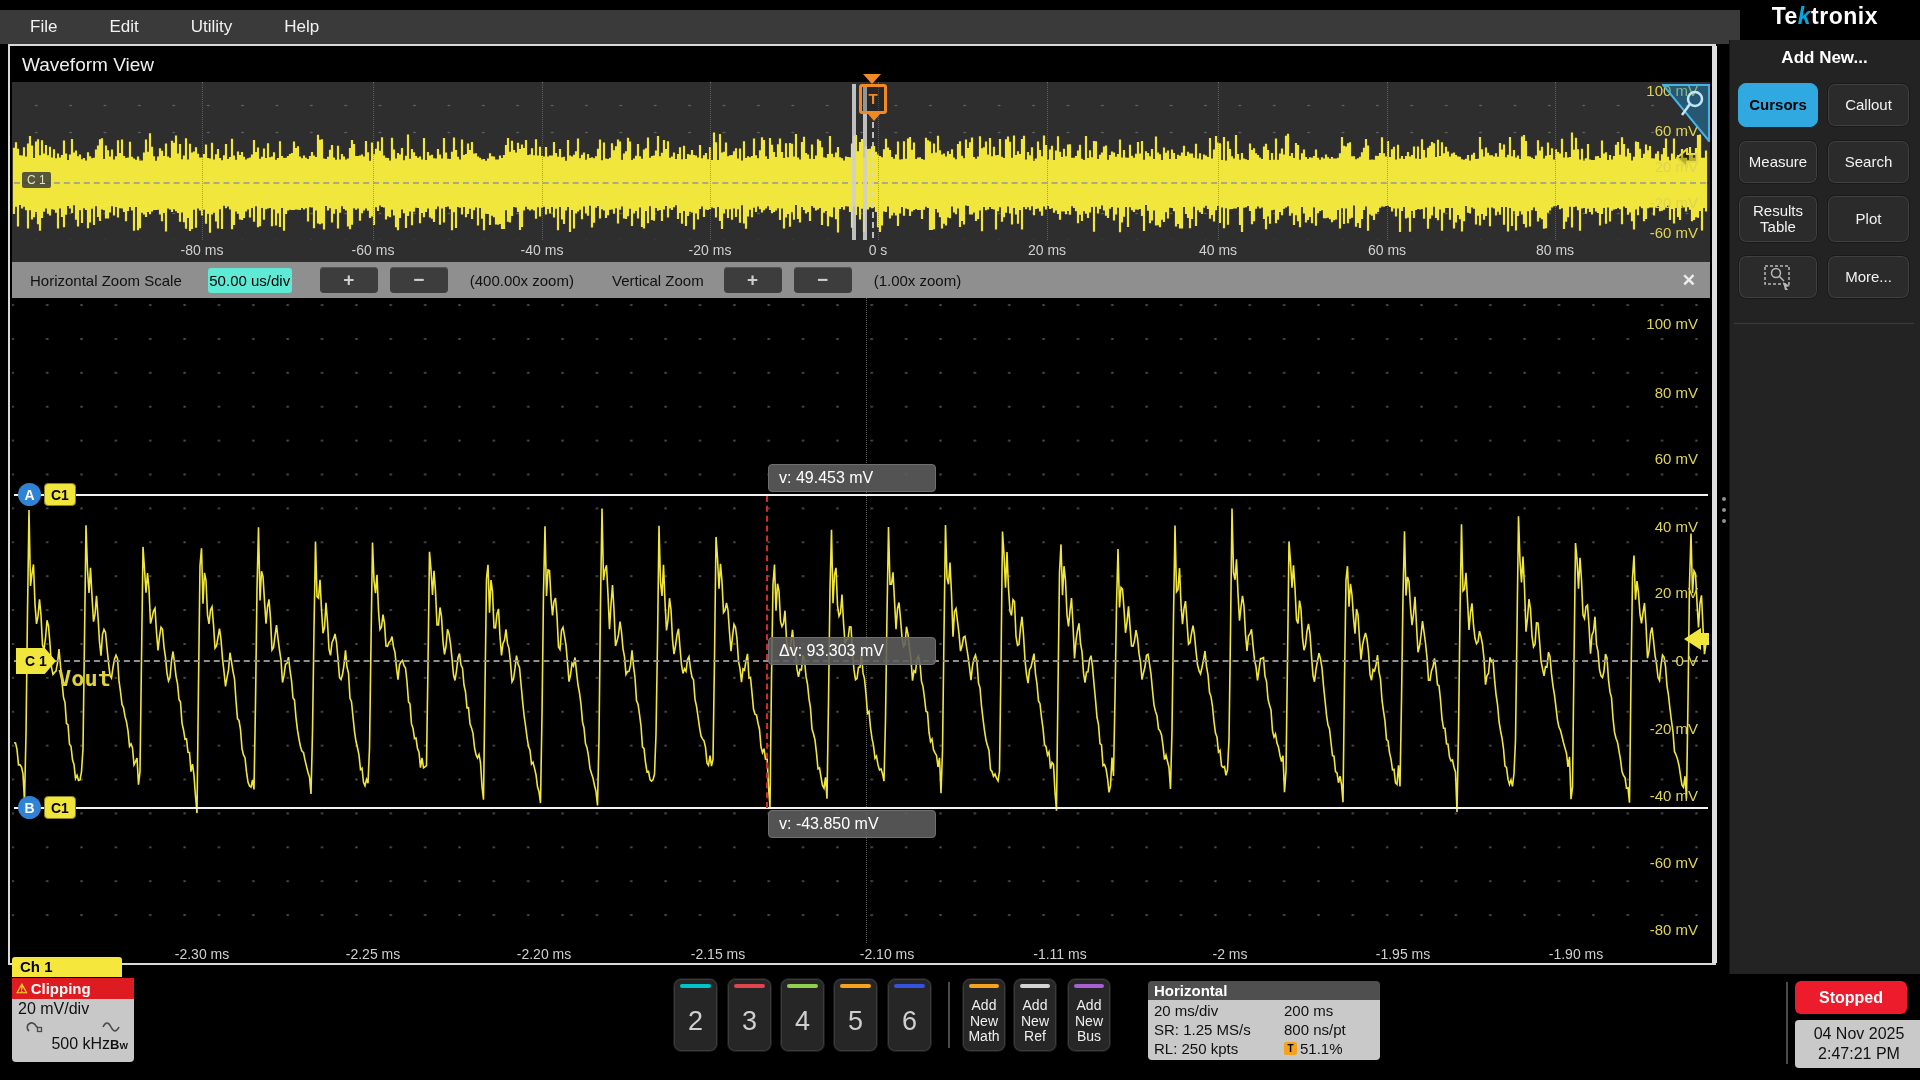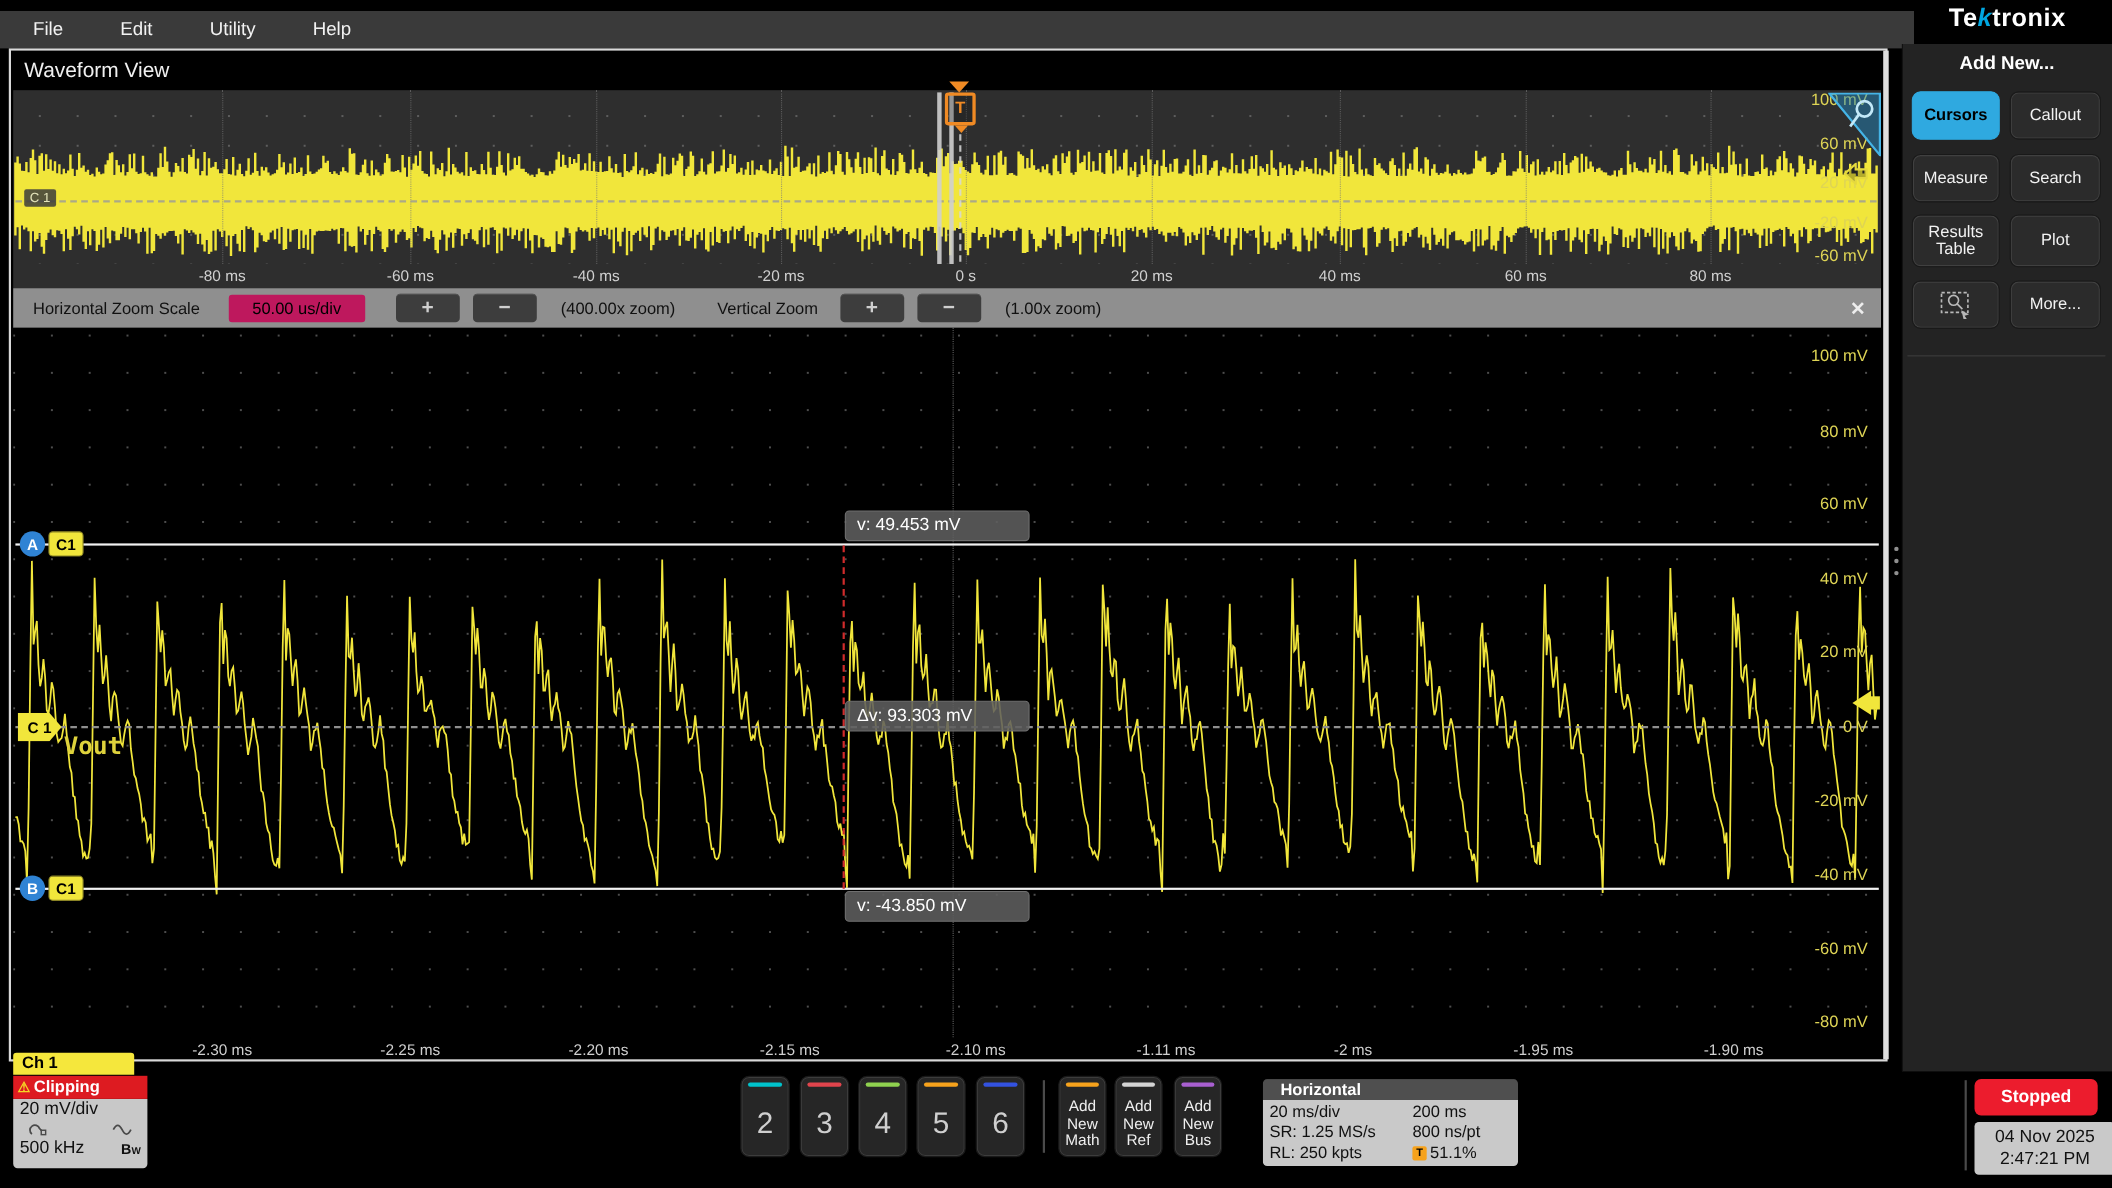--- a/index.html
+++ b/index.html
@@ -31,21 +31,21 @@
   #trig-tri{left:863px;top:74px;width:0;height:0;border-left:9px solid transparent;border-right:9px solid transparent;border-top:10px solid #f08a24;}
   #trig-notch{left:868px;top:114px;width:0;height:0;border-left:6px solid transparent;border-right:6px solid transparent;border-top:7px solid #f08a24;}
   #trig-dash{left:872px;top:122px;width:0;height:136px;border-left:2px dashed #d8d8d8;opacity:.85;}
   #ov-flag{left:1662px;top:84px;}
   #ov-arrow{left:1676px;top:148px;}
 
   
   #zoombar{left:12px;top:262px;width:1698px;height:36px;background:#8f8f8f;color:#111;display:flex;align-items:center;font-size:15px;}
   .zb-btn{width:58px;height:26px;background:#3d3d3d;border-radius:4px;color:#cfcfcf;font-size:19px;font-weight:bold;
           display:flex;align-items:center;justify-content:center;box-shadow:inset 0 1px 0 #555;}
-  #zb-input{width:124px;height:25px;background:#be185d;border-radius:3px;color:#000;display:flex;align-items:center;justify-content:center;font-size:15px;}
+  #zb-input{width:84px;height:25px;background:#5eead4;border-radius:3px;color:#000;display:flex;align-items:center;justify-content:center;font-size:15px;}
   #zb-close{position:absolute;right:14px;color:#ededed;font-size:17px;font-weight:bold;}
 
   
   #mainpanel{left:12px;top:298px;width:1698px;height:645px;background:#000;
      background-image:radial-gradient(#4d4d4d 1px,transparent 1.3px);background-size:34.36px 33.9px;background-position:18px 24px;}
   #main-centerline{left:866px;top:298px;width:0;height:645px;border-left:1px dotted #888;opacity:.7;}
   .vtick{position:absolute;left:1624px;width:74px;text-align:right;font-size:15px;color:#ded455;}
   .mtick{position:absolute;top:946px;transform:translateX(-50%);font-size:14px;color:#cfcfcf;}
   .cursor-line{left:14px;width:1694px;height:0;border-top:2px solid #f2f2f2;}
   #zero-dash{left:14px;top:660px;width:1694px;height:0;border-top:2px dashed #8f8f8f;}
@@ -77,29 +77,29 @@
 
   
   .badge-hdr{left:12px;top:957px;width:110px;height:20px;background:#f5e73c;border-radius:3px 3px 0 0;color:#000;
              font-size:15px;font-weight:bold;padding:1px 0 0 8px;box-sizing:border-box;}
   #ch1-warn{left:12px;top:978px;width:122px;height:21px;background:#dd1b21;color:#fff;font-size:15px;font-weight:bold;
             display:flex;align-items:center;gap:3px;padding-left:4px;box-sizing:border-box;}
   #ch1-warn .tri{color:#f5d625;font-size:13px;}
   #ch1-body{left:12px;top:999px;width:122px;height:63px;background:#c8c8c8;border-radius:0 0 4px 4px;color:#111;
             font-size:16px;padding:1px 6px;box-sizing:border-box;}
   #ch1-body .row2{display:flex;justify-content:space-between;align-items:center;height:17px;padding:0 8px;}
-  #ch1-body .row3{display:flex;justify-content:space-between;align-items:center;}
+  #ch1-body .row3{display:flex;justify-content:flex-end;align-items:center;}
   .chbtn{position:absolute;top:978px;width:45px;height:74px;background:#262626;border:1px solid #191919;box-shadow:inset 0 0 0 1px #3c3c3c;
          border-radius:8px;color:#cfcfcf;font-size:27px;display:flex;align-items:flex-end;justify-content:center;padding-bottom:14px;box-sizing:border-box;}
   .stripe{position:absolute;top:5px;left:6px;right:6px;height:4px;border-radius:2px;}
   .addbtn{position:absolute;top:978px;width:44px;height:74px;background:#262626;border:1px solid #191919;box-shadow:inset 0 0 0 1px #3c3c3c;
           border-radius:8px;color:#efefef;font-size:14px;display:flex;flex-direction:column;align-items:center;justify-content:flex-end;padding-bottom:6px;box-sizing:border-box;line-height:1.12;}
   #btn-divider{left:948px;top:982px;width:2px;height:66px;background:#4a4a4a;}
   .info-panel{position:absolute;top:981px;border-radius:4px;overflow:hidden;font-size:15px;}
-  .info-hdr{background:#4f4f4f;color:#fff;font-weight:bold;padding:1px 16px;height:19px;box-sizing:border-box;}
+  .info-hdr{background:#4f4f4f;color:#fff;font-weight:bold;padding:1px 6px;height:19px;box-sizing:border-box;}
   .info-body{background:#c9c9c9;color:#111;padding:1px 6px 2px 6px;}
   .info-row{display:flex;justify-content:space-between;height:19px;align-items:center;}
   #trig-src{width:34px;height:17px;background:#f5e73c;border:1px solid #8a8325;border-radius:6px;color:#000;font-weight:bold;
             text-align:center;line-height:17px;font-size:13px;}
   #panel-divider{left:1786px;top:982px;width:2px;height:82px;background:#4a4a4a;}
   #stopped{left:1795px;top:981px;width:112px;height:33px;background:#ec1c2d;border-radius:6px;color:#fff;font-weight:bold;
            font-size:16px;display:flex;align-items:center;justify-content:center;}
   #datetime{left:1795px;top:1020px;width:128px;height:48px;background:#c9c9c9;border-radius:4px;color:#111;font-size:16px;
             display:flex;flex-direction:column;align-items:center;justify-content:center;line-height:1.25;}
 </style>

